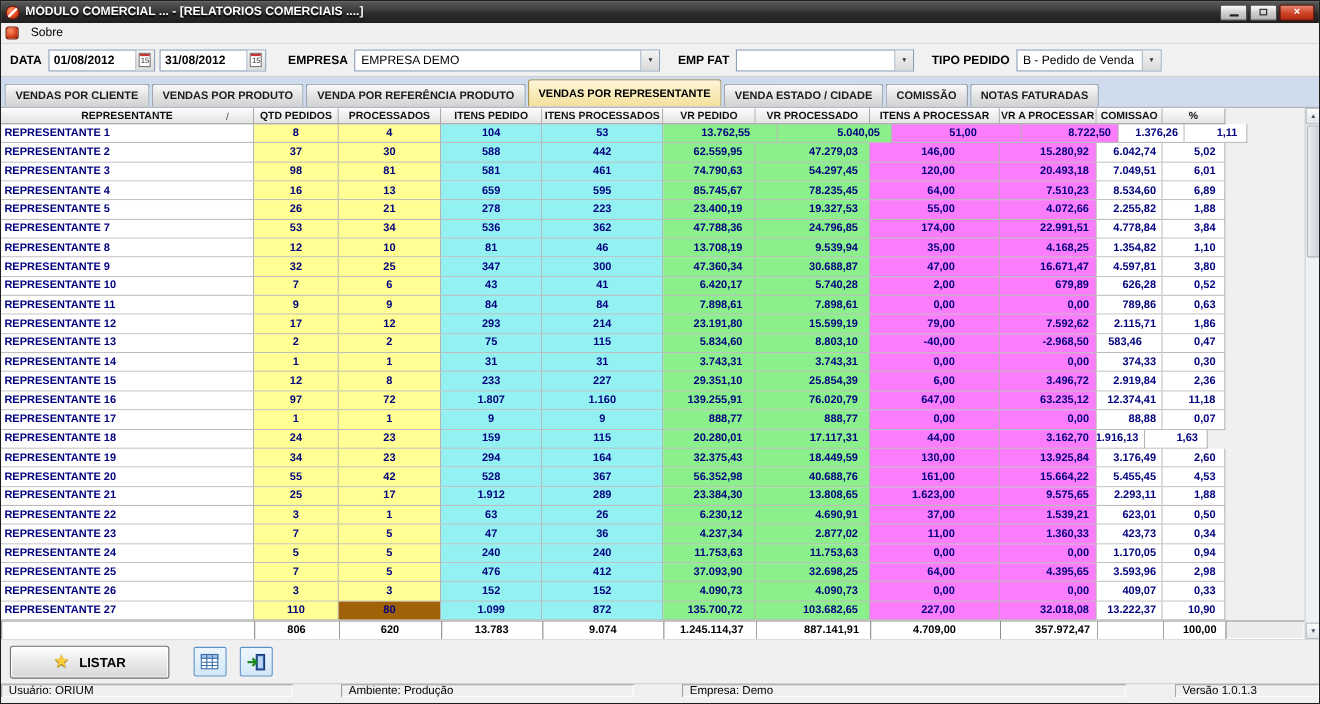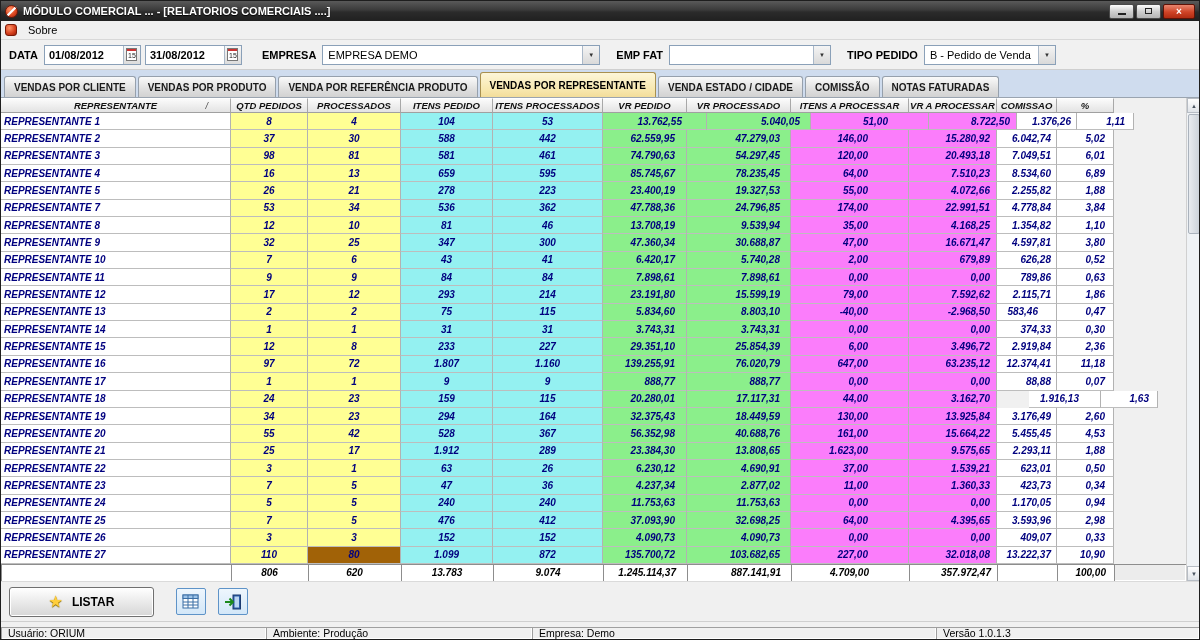--- a/index.html
+++ b/index.html
@@ -40,21 +40,21 @@
   .combo .arrowbtn { width:17px; border-left:1px solid #aab8c8; background:linear-gradient(#f4f4f4,#d9d9d9); display:flex; align-items:center; justify-content:center; font-size:6px; color:#333; }
   .sp14 { width:16px; }
 
   
   .tabstrip { height:27px; flex:0 0 27px; background:#cfdcee; display:flex; align-items:flex-end; padding:0 0 0 3px; }
   .tab { height:21px; display:flex; align-items:center; padding:0 9px; margin-right:2px; font-size:10px; font-weight:bold; color:#1a1a1a; background:linear-gradient(#fafafa,#dfdfdf 60%,#d2d2d2); border:1px solid #96a0ac; border-bottom:none; border-radius:3px 3px 0 0; white-space:nowrap; }
   .tab.active { height:25px; background:linear-gradient(#fdf6d8,#f7e7ae 70%,#f3dd9a); border-color:#a89050; color:#000; }
 
   
   .gridwrap { flex:1 1 auto; display:flex; background:#f0f0f0; overflow:hidden; border-top:1px solid #9aa4b0; }
-  .grid { width:1185px; flex:0 0 1185px; display:flex; flex-direction:column; background:#f0f0f0;font-style:italic; }
+  .grid { width:1185px; flex:0 0 1185px; display:flex; flex-direction:column; background:#f0f0f0; }
   .hrow { height:15px; flex:0 0 15px; display:flex; }
   .hcell { background:linear-gradient(#fbfbfb,#e3e3e3); border-right:1px solid #a8a8a8; border-bottom:1px solid #a0a0a0; border-top:1px solid #fff; font-size:9.5px; font-weight:bold; color:#111; display:flex; align-items:center; justify-content:center; position:relative; white-space:nowrap; overflow:hidden; }
   .sortmark { position:absolute; right:22px; font-size:9px; color:#444; font-weight:normal; }
   .gbody { flex:1 1 auto; display:flex; flex-direction:column; }
   .row { flex:1 1 auto; display:flex; }
   .cell { border-right:1px solid #b2b2b2; border-bottom:1px solid #bdbdbd; font-size:10px; font-weight:bold; color:#00007f; display:flex; align-items:center; white-space:nowrap; overflow:hidden; }
   .a-left { justify-content:flex-start; padding-left:3px; }
   .a-center { justify-content:center; }
   .a-right { justify-content:flex-end; padding-right:8px; }
   .trow { height:17px; flex:0 0 17px; display:flex; background:#f0f0f0; }
@@ -67,21 +67,21 @@
   .strack { flex:1; position:relative; }
   .sthumb { position:absolute; top:1px; left:1px; right:1px; height:120px; background:linear-gradient(90deg,#e8ebef,#cdd3da); border:1px solid #aab2bc; border-radius:2px; }
 
   
   .actionbar { height:40px; flex:0 0 40px; background:#f0f0f0; border-top:1px solid #dadada; display:flex; align-items:center; padding:0 8px; }
   .listar { width:145px; height:30px; border:1px solid #707070; border-radius:3px; background:linear-gradient(#ffffff,#ececec 45%,#d6d6d6); box-shadow:inset 0 0 0 1px #fff; display:flex; align-items:center; justify-content:center; gap:9px; font-size:12px; font-weight:bold; color:#000; margin-right:22px; }
   .star { font-size:16px; color:#ffce3c; text-shadow:0 1px 1px #8a6d00, 0 0 1px #b8860b; line-height:1; }
   .sbtn { width:30px; height:27px; border:1px solid #5e93c8; background:linear-gradient(#eef6fd,#d3e7f8); display:flex; align-items:center; justify-content:center; margin-right:12px; border-radius:2px; }
 
   
-  .statusbar { height:18px; flex:0 0 18px; background:#f0f0f0; border-top:1px solid #cfcfcf; display:flex; align-items:flex-end; font-size:10.5px; color:#000; }
+  .statusbar { height:18px; flex:0 0 18px; background:#f0f0f0; border-top:1px solid #cfcfcf; display:flex; align-items:flex-start; font-size:10.5px; color:#000;gap:44px; }
   .spanel { box-shadow: inset 1px 1px 0 #9f9f9f, inset -1px -1px 0 #ffffff; display:flex; align-items:center; padding:0 7px; white-space:nowrap; overflow:hidden; }
   .p1 { width:265px; flex:0 0 265px; }
   .p2 { width:266px; flex:0 0 266px; }
   .p3 { width:404px; flex:0 0 404px; }
   .p4 { flex:1; }
 </style>
 </head>
 <body>
 
 <div class="window">
@@ -407,21 +407,21 @@
           <div class="row">
             <div class="cell a-left" style="width: 230px; background: rgb(255, 255, 255);">REPRESENTANTE 18</div>
             <div class="cell a-center" style="width: 77px; background: rgb(255, 255, 148);">24</div>
             <div class="cell a-center" style="width: 93px; background: rgb(255, 255, 148);">23</div>
             <div class="cell a-center" style="width: 92px; background: rgb(148, 241, 241);">159</div>
             <div class="cell a-center" style="width: 110px; background: rgb(148, 241, 241);">115</div>
             <div class="cell a-right" style="width: 84px; background: rgb(139, 239, 139); padding-right: 11px;">20.280,01</div>
             <div class="cell a-right" style="width: 104px; background: rgb(139, 239, 139); padding-right: 10px;">17.117,31</div>
             <div class="cell a-right" style="width: 118px; background: rgb(251, 125, 251); padding-right: 40px;">44,00</div>
             <div class="cell a-right" style="width: 88px; background: rgb(251, 125, 251); padding-right: 6px;">3.162,70</div>
-            <div class="cell a-right" style="width: 72px; background: rgb(255, 255, 255); padding-right: 21px; margin-left: 32px;">1.916,13</div>
+            <div class="cell a-right" style="width: 44px; background: rgb(255, 255, 255); padding-right: 5px;">1.916,13</div>
             <div class="cell a-right" style="width: 57px; background: rgb(255, 255, 255); padding-right: 8px;">1,63</div>
           </div>
           <div class="row">
             <div class="cell a-left" style="width: 230px; background: rgb(255, 255, 255);">REPRESENTANTE 19</div>
             <div class="cell a-center" style="width: 77px; background: rgb(255, 255, 148);">34</div>
             <div class="cell a-center" style="width: 93px; background: rgb(255, 255, 148);">23</div>
             <div class="cell a-center" style="width: 92px; background: rgb(148, 241, 241);">294</div>
             <div class="cell a-center" style="width: 110px; background: rgb(148, 241, 241);">164</div>
             <div class="cell a-right" style="width: 84px; background: rgb(139, 239, 139); padding-right: 11px;">32.375,43</div>
             <div class="cell a-right" style="width: 104px; background: rgb(139, 239, 139); padding-right: 10px;">18.449,59</div>

